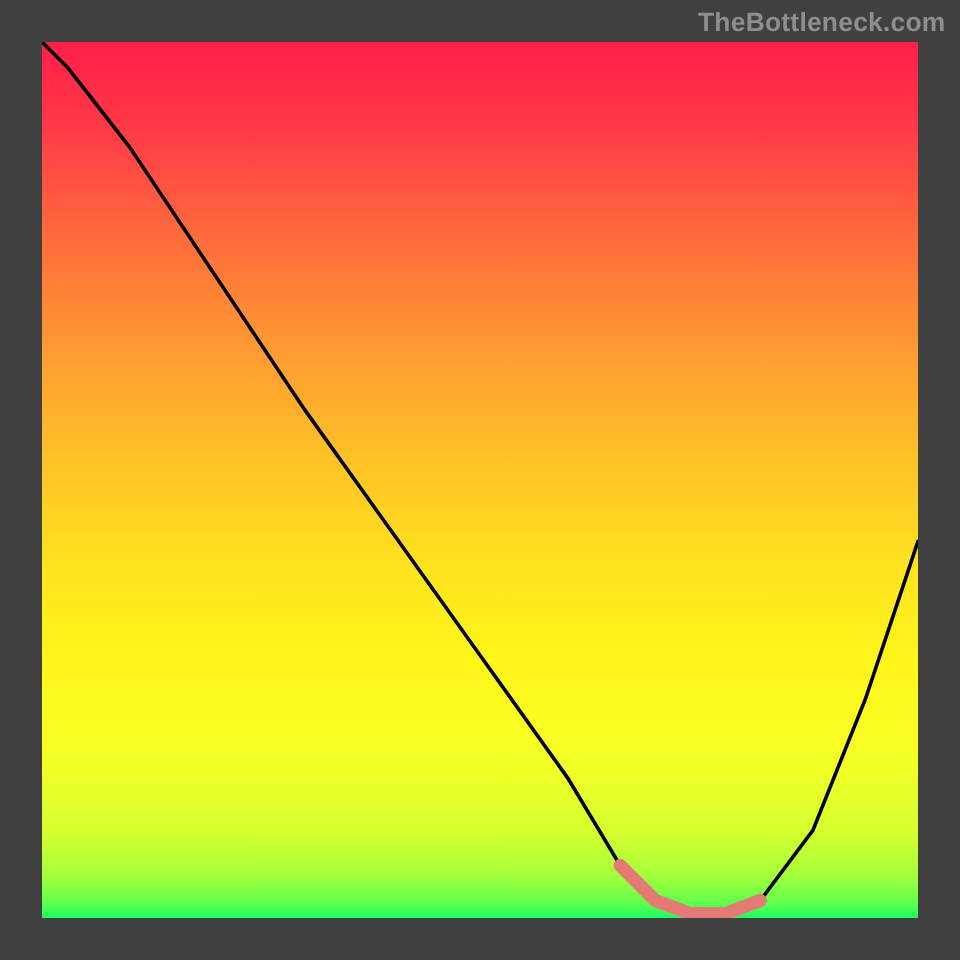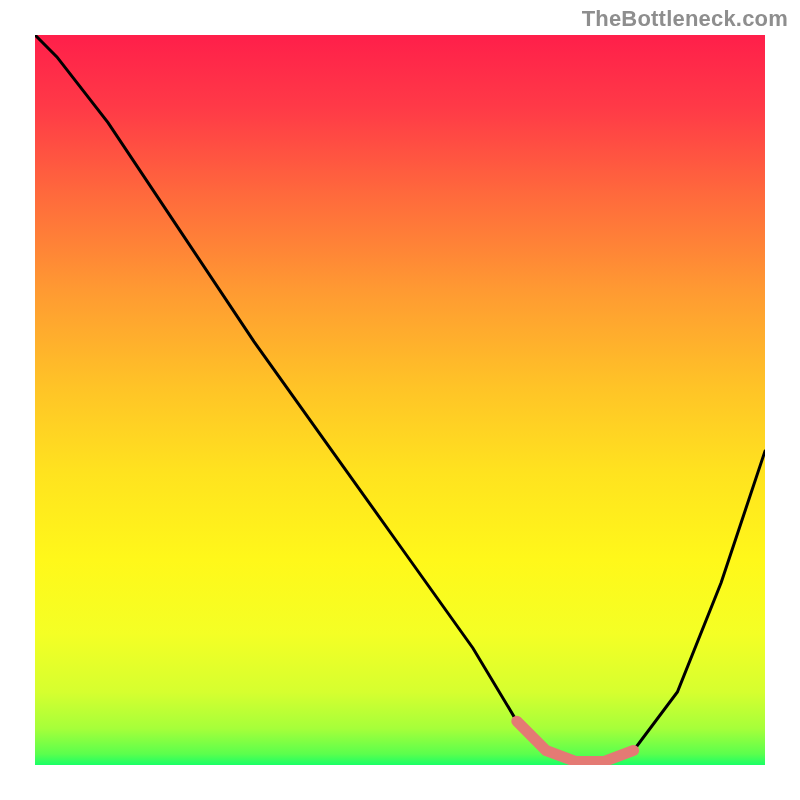--- a/index.html
+++ b/index.html
@@ -9,21 +9,21 @@
     height: 800px;
     background: #000;
     overflow: hidden;
   }
   .frame {
     position: absolute;
     left: 0;
     top: 0;
     width: 800px;
     height: 800px;
-    background: #ffffff;
+    background: #404040;
   }
   .plot {
     position: absolute;
     left: 35px;
     top: 35px;
     width: 730px;
     height: 730px;
     overflow: hidden;
   }
   .plot svg {

